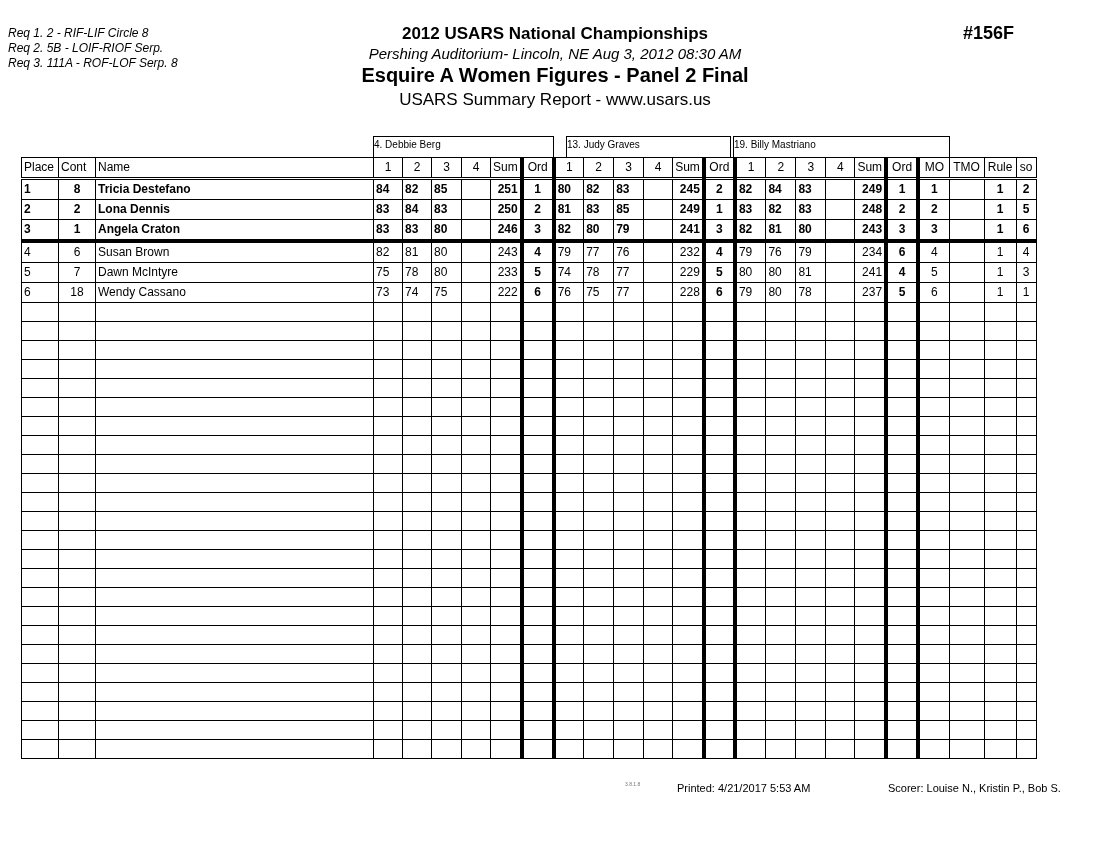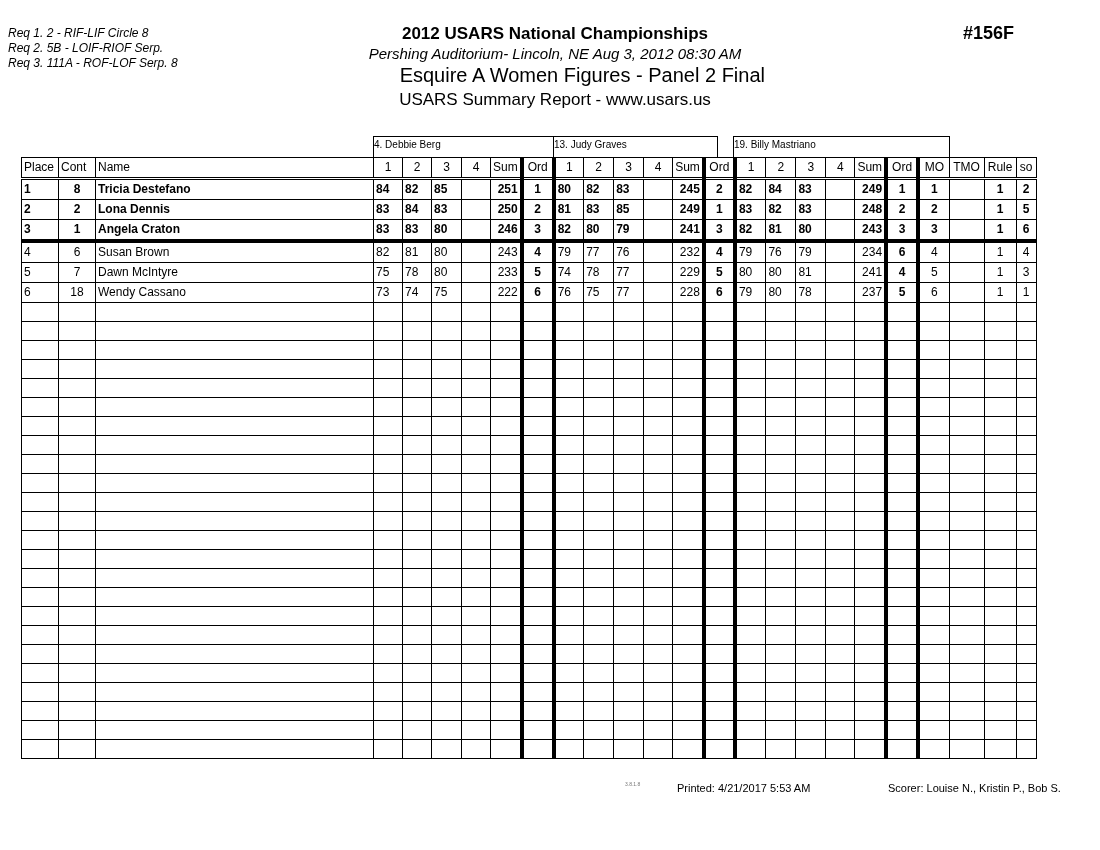--- a/index.html
+++ b/index.html
@@ -23,26 +23,26 @@
 </style>
 </head>
 <body>
 
 <div class="abs req" style="top:26px">Req  1.  2 - RIF-LIF Circle 8</div>
 <div class="abs req" style="top:41px">Req  2.  5B - LOIF-RIOF Serp.</div>
 <div class="abs req" style="top:56px">Req  3.  111A - ROF-LOF Serp. 8</div>
 
 <div class="abs ctr" style="top:24px;font-weight:bold;font-size:17px;">2012 USARS National Championships</div>
 <div class="abs ctr" style="top:45px;font-size:15px;font-style:italic;">Pershing Auditorium- Lincoln, NE  Aug 3, 2012  08:30 AM</div>
-<div class="abs ctr" style="top:64px;font-weight:normal;font-size:20px;text-align:right;">Esquire A Women Figures - Panel 2 Final</div>
+<div class="abs ctr" style="top:64px;font-weight:bold;font-size:20px;">Esquire A Women Figures - Panel 2 Final</div>
 <div class="abs ctr" style="top:90px;font-size:17px;">USARS Summary Report - www.usars.us</div>
 <div class="abs event-no">#156F</div>
 
 <div class="judge-box" style="left:373px;width:181px;">4.  Debbie Berg</div>
-<div class="judge-box" style="left:553px;width:165px;">13.  Judy Graves</div>
+<div class="judge-box" style="left:566px;width:165px;">13.  Judy Graves</div>
 <div class="judge-box" style="left:733px;width:217px;">19.  Billy Mastriano</div>
 
 <table class="grid">
   <colgroup>
     <col style="width:37px">
       <col style="width:37px">
       <col style="width:278px">
     <col style="width:29px">
       <col style="width:29px">
       <col style="width:30px">

